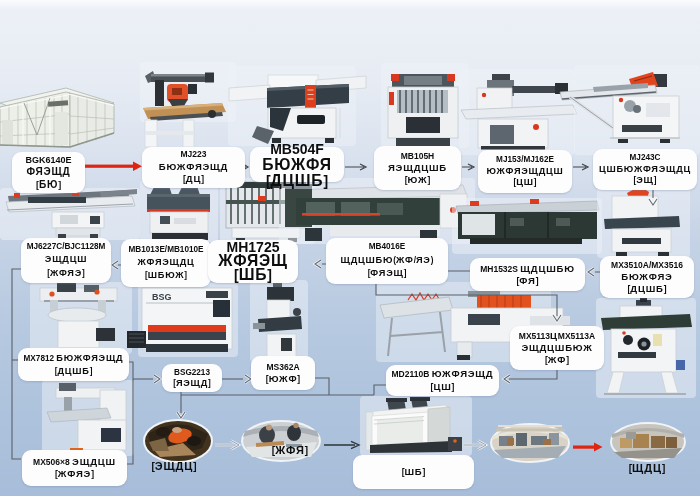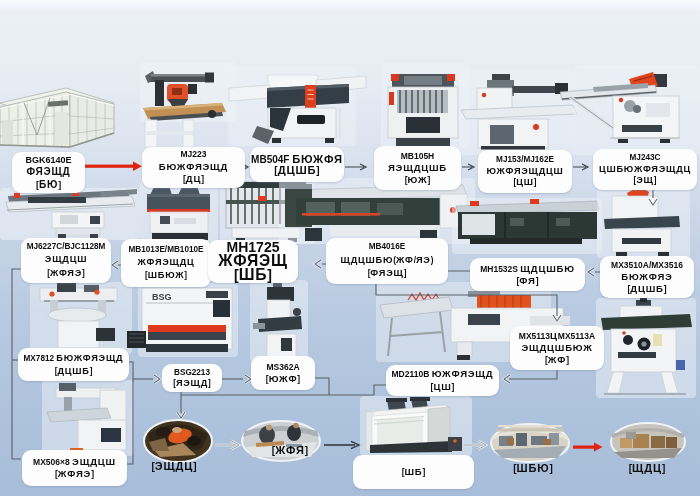--- a/index.html
+++ b/index.html
@@ -456,21 +456,21 @@
 <div class="lb" style="left:12px;top:152px;width:73px;height:41px;font-size:9px;line-height:12.5px">
       <div>BGK6140E</div>
       <div><span class="c">ФЯЭЩД</span></div>
       <div>[<span class="c">БЮ</span>]</div>
     </div>
     <div class="lb" style="left:142px;top:147px;width:103px;height:41px;font-size:8.5px;line-height:11.5px">
       <div>MJ223</div>
       <div><span class="c">БЮЖФЯЭЩД</span></div>
       <div>[<span class="c">ДЦ</span>]</div>
     </div>
-    <div class="lb" style="left:250px;top:147px;width:94px;height:35px;font-size:10px;line-height:10px">
+    <div class="lb" style="left:250px;top:147px;width:94px;height:35px;font-size:14px;line-height:16px">
       <div>MB504F <span class="c">БЮЖФЯ</span></div>
       <div>[<span class="c">ДЦШБ</span>]</div>
     </div>
     <div class="lb" style="left:374px;top:146px;width:87px;height:44px;font-size:8.5px;line-height:12px">
       <div>MB105H</div>
       <div><span class="c">ЯЭЩДЦШБ</span></div>
       <div>[<span class="c">ЮЖ</span>]</div>
     </div>
     <div class="lb" style="left:478px;top:150px;width:94px;height:43px;font-size:8.2px;line-height:11.8px">
       <div>MJ153/MJ162E</div>
@@ -533,14 +533,13 @@
     </div>
     <div class="lb" style="left:22px;top:450px;width:105px;height:36px;font-size:8.5px;line-height:12.4px">
       <div>MX506×8 <span class="c">ЭЩДЦШ</span></div>
       <div>[<span class="c">ЖФЯЭ</span>]</div>
     </div>
     <div class="lb" style="left:353px;top:455px;width:121px;height:34px;font-size:8.5px;line-height:12px">
       <div>[<span class="c">ШБ</span>]</div>
     </div>
 <div class="cap" style="left:114px;top:460px;width:120px;font-size:10px">[<span class="c">ЭЩДЦ</span>]</div>
     <div class="cap" style="left:230px;top:444px;width:120px;font-size:10px">[<span class="c">ЖФЯ</span>]</div>
-    <div class="cap" style="left:473px;top:462px;width:120px;font-size:10px">[<span class="c">ШБЮ</span>]</div>
     <div class="cap" style="left:587px;top:462px;width:120px;font-size:10px">[<span class="c">ЩДЦ</span>]</div>
 </div>
 </body></html>

